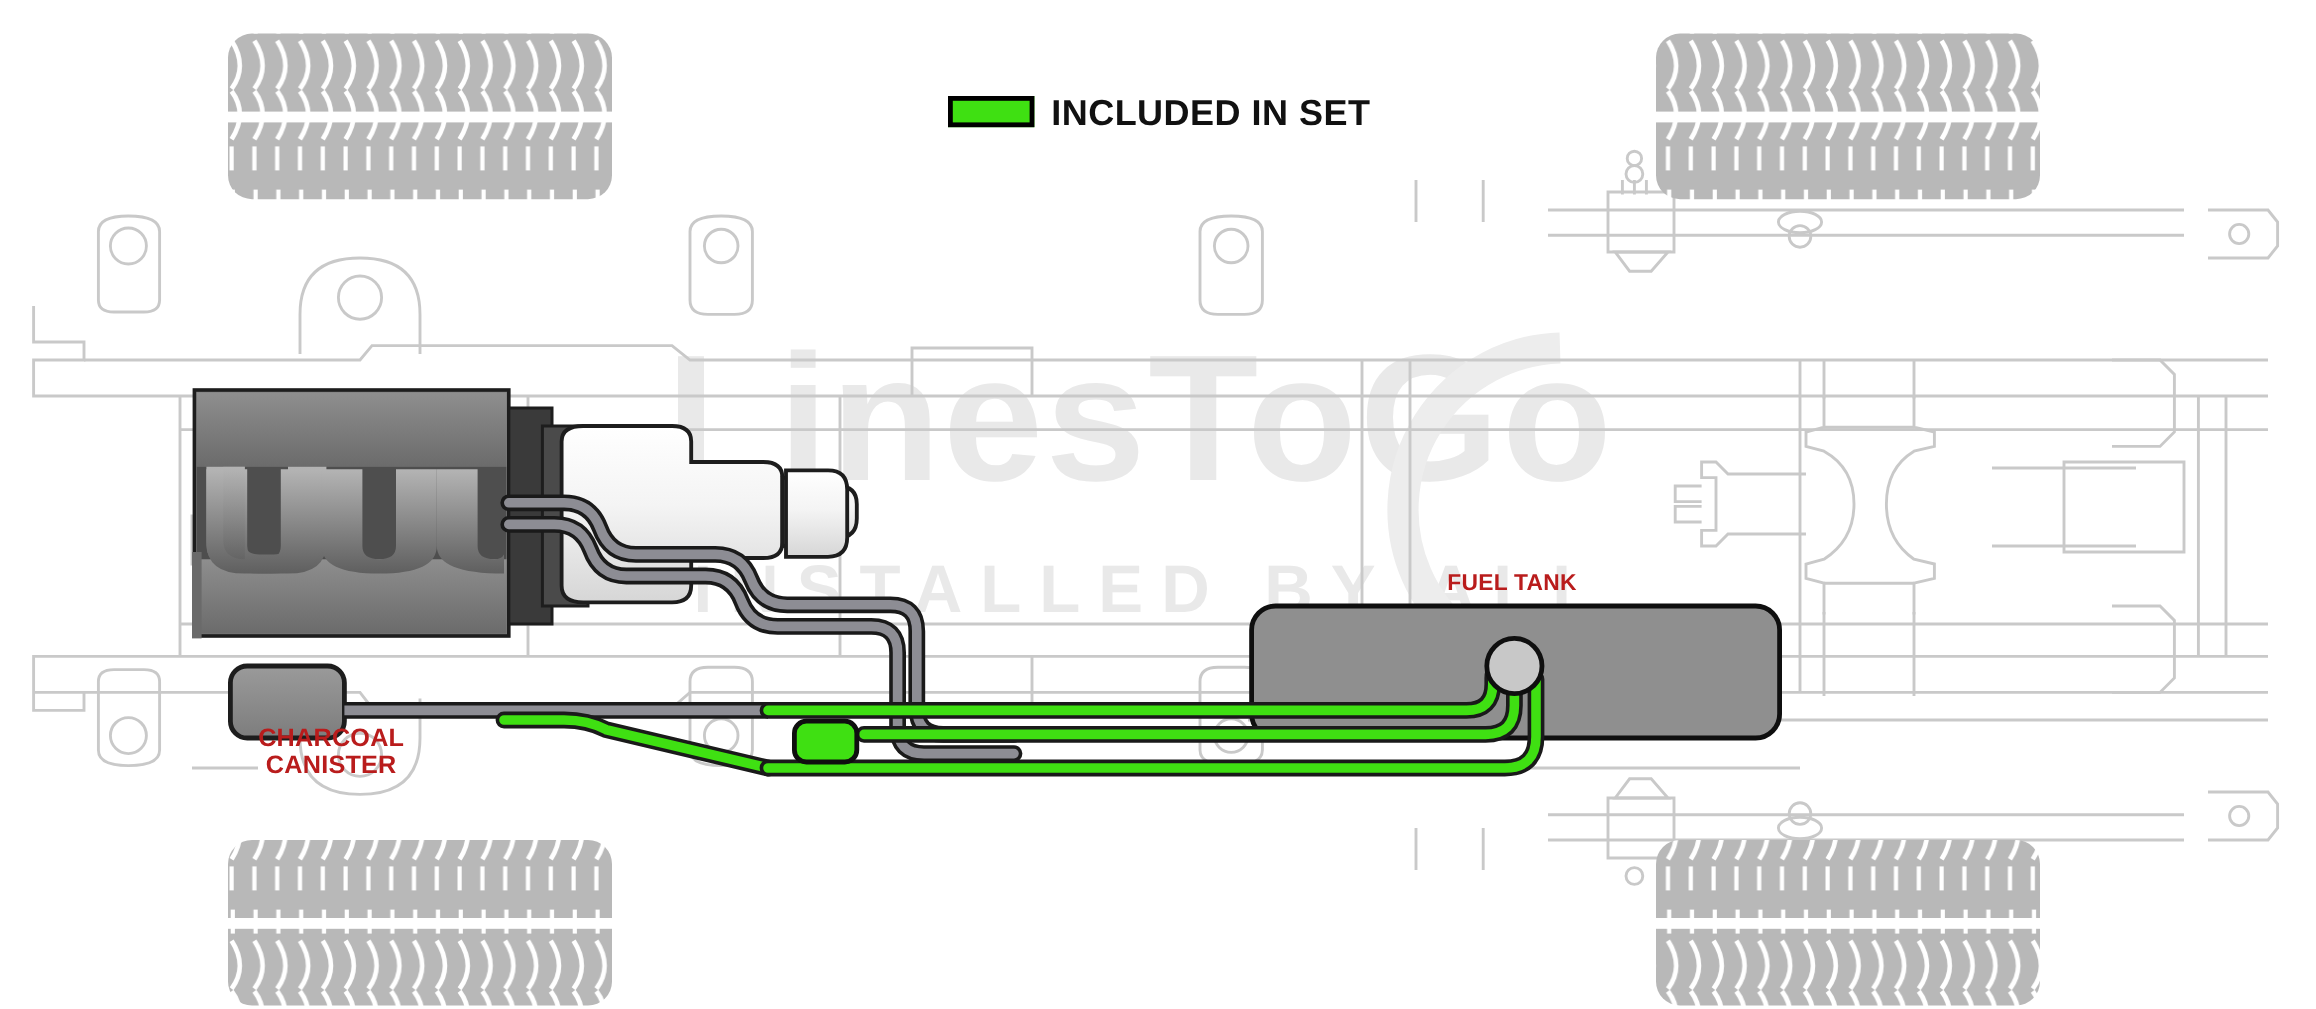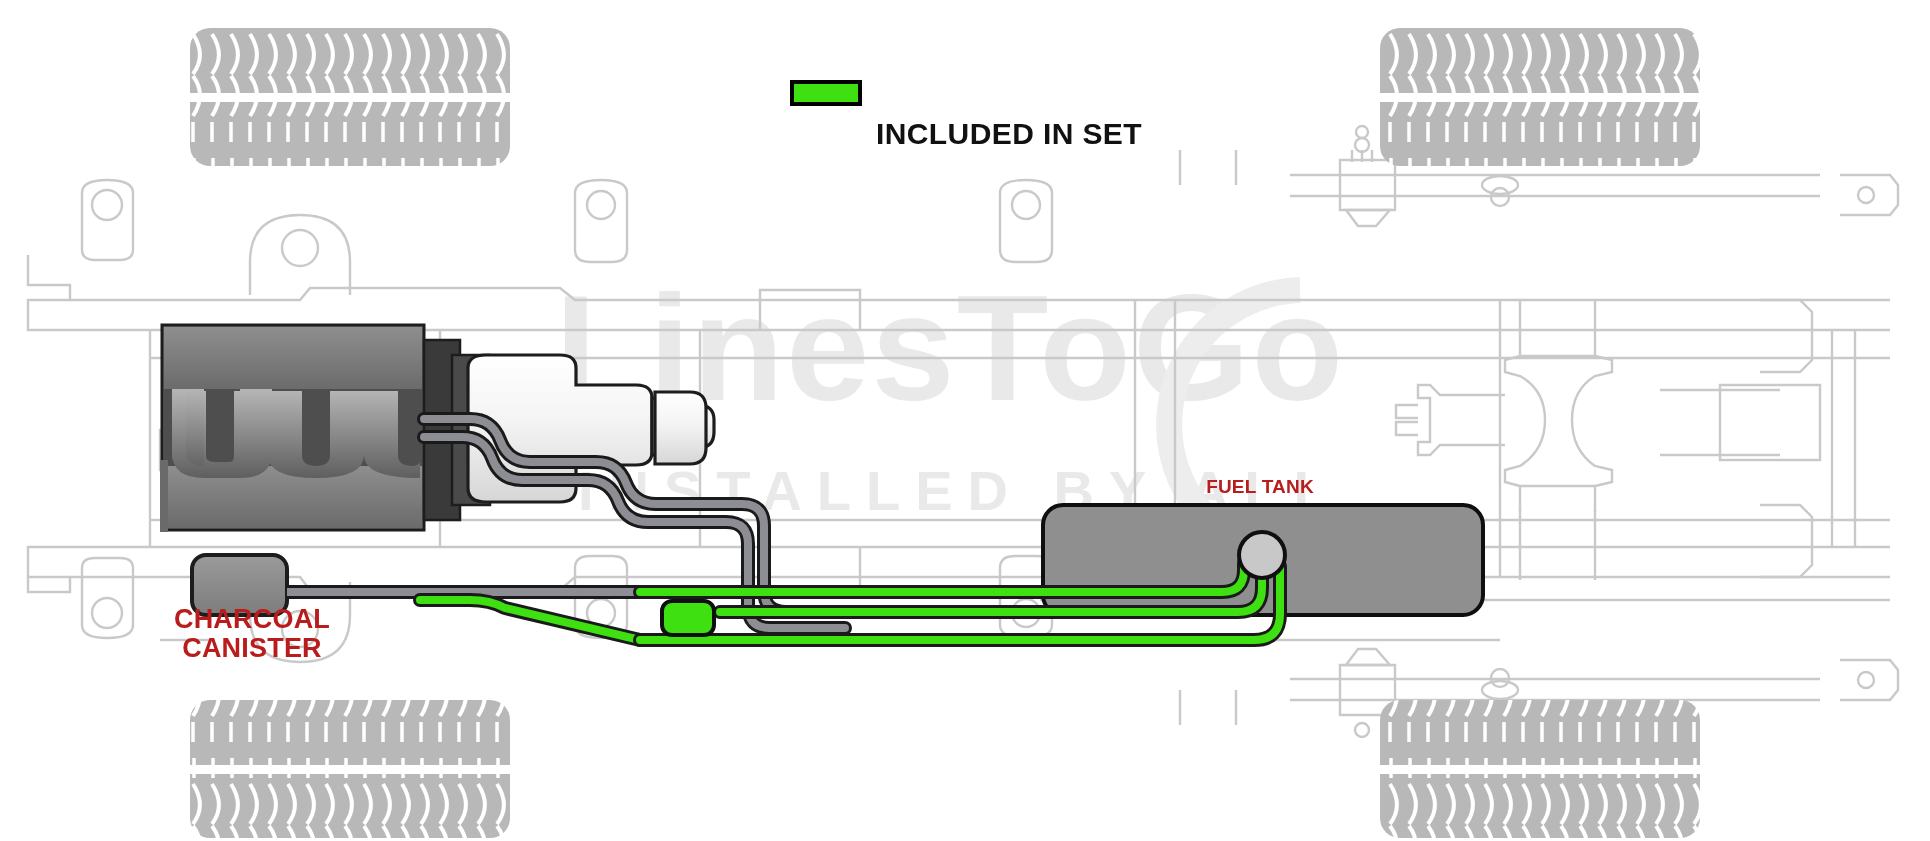--- a/index.html
+++ b/index.html
@@ -3,24 +3,24 @@
 <meta charset="utf-8">
 <style>
   html,body{margin:0;padding:0;background:#ffffff;}
   body{width:1930px;height:841px;overflow:hidden;
        font-family:"Liberation Sans", sans-serif;}
   #stage{position:relative;width:1930px;height:841px;background:#fff;}
   #stage svg{position:absolute;left:0;top:0;}
   .lbl{position:absolute;font-weight:bold;color:#b91c1c;letter-spacing:.2px;
        line-height:1.06;text-align:center;white-space:pre-line;}
   #legend-label{position:absolute;left:876px;top:78px;font-size:30px;
-       font-weight:bold;color:#111;letter-spacing:.4px;margin-top:39px;}
+       font-weight:bold;color:#111;letter-spacing:.4px;}
   #legend-swatch{position:absolute;left:790px;top:80px;width:72px;height:26px;
        background:#3fe012;border:4px solid #000;box-sizing:border-box;}
-  #charcoal-canister-label{left:152px;top:605px;width:200px;font-size:27px;}
+  #charcoal-canister-label{left:176px;top:605px;width:200px;font-size:21px;}
   #fuel-tank-label{left:1180px;top:477px;width:160px;font-size:19px;}
 </style>
 </head>
 <body>
 
 <div id="stage">
 
 <svg width="1930" height="841" viewBox="0 0 1930 841">
   <defs>
     <linearGradient id="gTrans" x1="0" y1="0" x2="0" y2="1">

